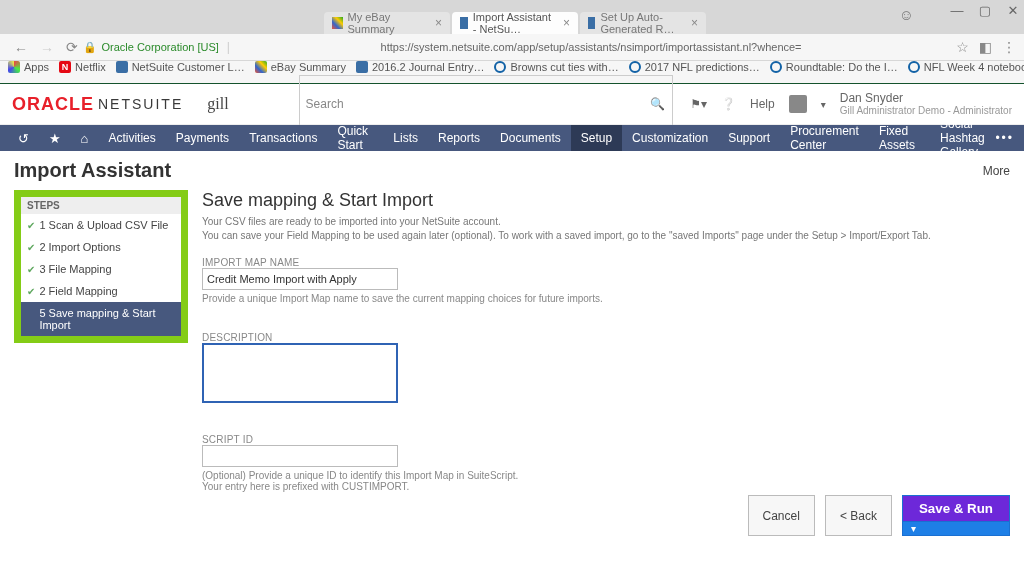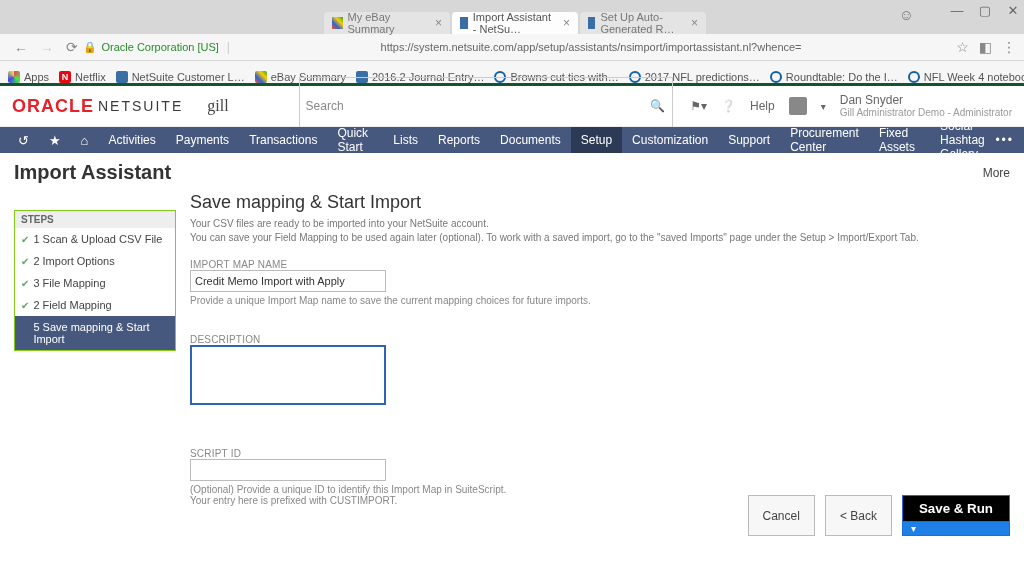--- a/index.html
+++ b/index.html
@@ -56,23 +56,23 @@
 }
 .nav-btn { color:#888; padding:0 6px; font-size:14px; }
 .addr-secure { color:#2a8a2a; font-size:11px; margin-right:4px;}
 .addr-lock { color:#2a8a2a; font-size:11px; margin-right:4px;}
 .addr-full { color:#666; font-size:11px; white-space:nowrap; overflow:hidden; text-overflow:ellipsis; flex:1;text-align:center;}
 .addr-right { display:flex; gap:10px; color:#888; font-size:14px; padding-left:8px;}
 
 .chrome-bm {
   height: 22px;
   background: #f6f6f6;
-  border-bottom: 3px solid #14532d;
-  display: flex;
-  align-items: flex-end;
+  border-bottom: 1px solid #14532d;
+  display: flex;
+  align-items: flex-start;
   font-size: 11px;
   color: #555;
   padding-left: 8px;
   gap: 10px;
   white-space: nowrap;
   overflow:hidden;
 }
 .chrome-bm .bm { display:flex; align-items:center; gap:4px; }
 .bm .dot {width:12px;height:12px;display:inline-block;border-radius:2px;}
 
@@ -122,25 +122,24 @@
 
 
 .page-body { display:flex; flex-direction:column; height: calc(576px - 26px - 26px - 22px - 40px - 26px); }
 .page-title-row { display:flex; align-items:center; padding: 8px 14px;}
 .page-title { font-size:20px; font-weight:bold; color:#333;}
 .page-more { margin-left:auto; font-size:12px; color:#444;}
 
 .content-area { display:flex; flex:1; padding: 0 14px 6px 14px; overflow:hidden;}
 .steps-panel {
   width: 160px;
-  border: 1px solid #84cc16;
+  border: 7px solid #84cc16;
   font-size: 11px;
   color:#444;
   align-self: flex-start;
-  margin-top: 18px;
 }
 .steps-header { background:#eee; padding: 3px 6px; font-weight:bold; color:#666; font-size:10px;}
 .step-item { padding: 5px 6px; display:flex; align-items:center; gap:4px;}
 .step-item.active { background:#47587e; color:#fff;}
 .step-check { color: #5fa85f; font-size:10px;}
 .step-item.active .step-check { visibility:hidden;}
 
 .form-panel { flex:1; padding-left: 14px; position:relative;}
 .form-title { font-size:18px; color:#333; margin-bottom:4px;}
 .form-sub { font-size:10px; color:#777; line-height:1.4;}
@@ -175,21 +174,21 @@
 .btn {
   border:1px solid #bbb;
   background:#f7f7f7;
   padding: 5px 14px;
   font-size:12px;
   color:#444;
   cursor:pointer;
 }
 .btn-primary {
   border:1px solid #1a6fd1;
-  background:#000000;
+  background:#6d28d9;
   color:#fff;
   font-weight:bold;
   padding: 5px 16px;
   position:relative;
 }
 .btn-primary-wrap { display:flex; flex-direction:column;}
 .btn-drop {
   background:#1e7fe6;
   border:1px solid #1a6fd1;
   border-top:none;
@@ -359,21 +358,21 @@
       <div class="form-sub">Your CSV files are ready to be imported into your NetSuite account.</div>
       <div class="form-sub">You can save your Field Mapping to be used again later (optional). To work with a saved import, go to the "saved Imports" page under the Setup &gt; Import/Export Tab.</div>
 
       <div class="section-label">IMPORT MAP NAME</div>
       <input class="text-input" value="Credit Memo Import with Apply" style="">
       <div class="help-text">Provide a unique Import Map name to save the current mapping choices for future imports.</div>
 
       <div class="section-label" style="margin-top:28px">DESCRIPTION</div>
       <textarea class="desc-input" style=""></textarea>
 
-      <div class="section-label" style="margin-top:40px">SCRIPT ID</div>
+      <div class="section-label" style="margin-top:28px">SCRIPT ID</div>
       <input class="text-input" value="" style="">
       <div class="help-text">(Optional) Provide a unique ID to identify this Import Map in SuiteScript.</div>
       <div class="help-text" style="margin-top:0">Your entry here is prefixed with CUSTIMPORT.</div>
     </div>
   </div>
 
   <div class="footer-btns">
     <button class="btn">Cancel</button>
     <button class="btn">&lt; Back</button>
     <div class="btn-primary-wrap">

